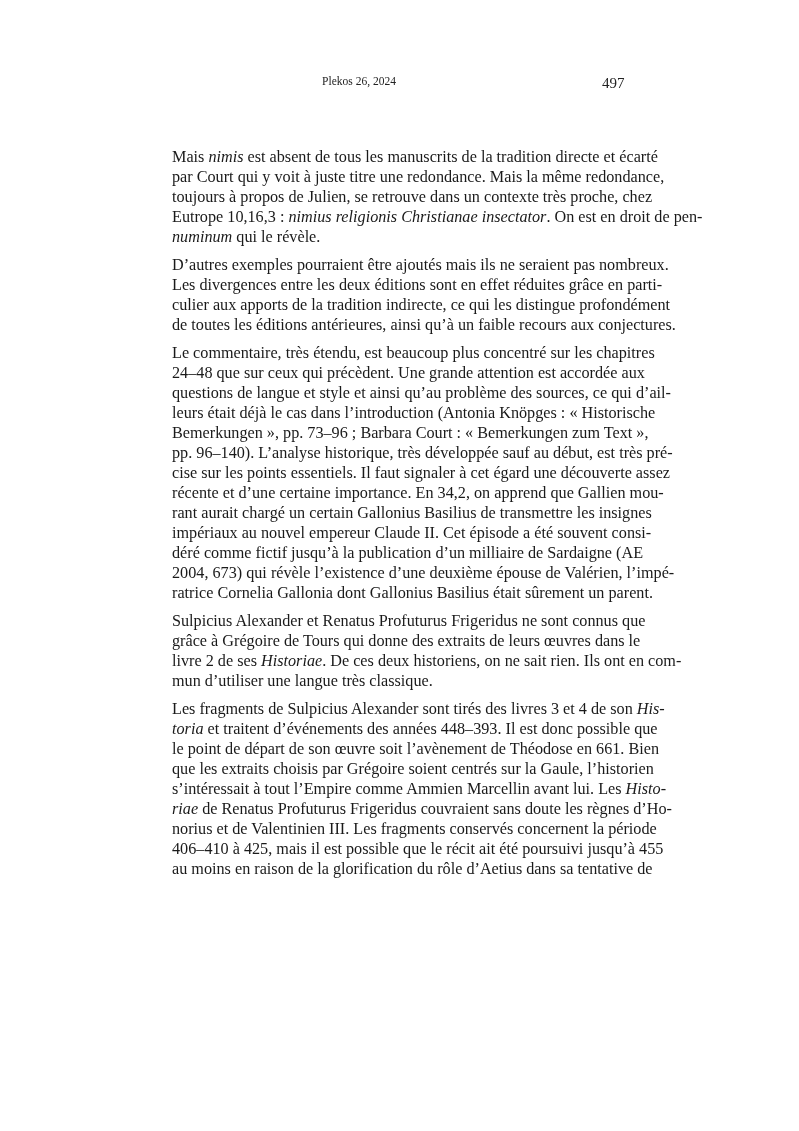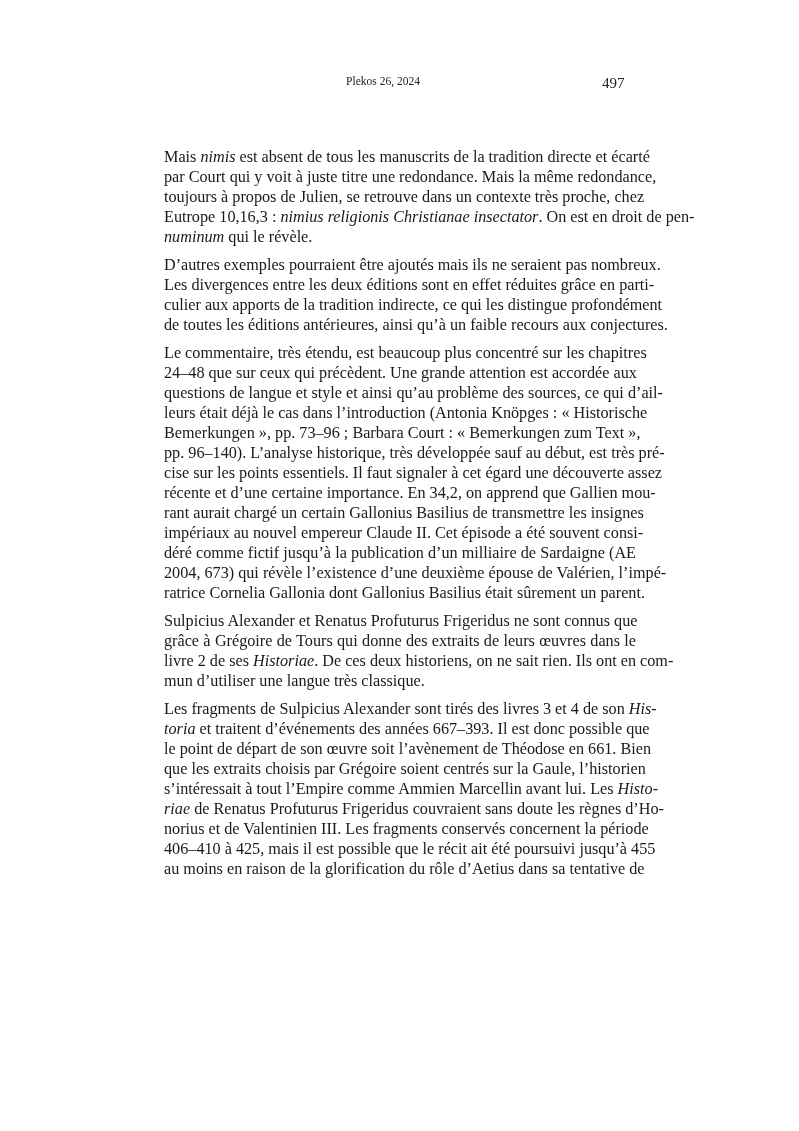--- a/index.html
+++ b/index.html
@@ -2,28 +2,28 @@
 <html><head>
   <meta charset="utf-8">
   <style>
     html, body { margin: 0; padding: 0; background: #ffffff; }
     body { width: 799px; height: 1131px; position: relative; overflow: hidden; }
     .page { position: absolute; left: 0; top: 0; width: 799px; height: 1131px; background: #fff; }
     .running-head {
       position: absolute; top: 75px; left: 0; width: 799px;
       font-family: "Liberation Serif", serif; font-size: 11.5px; color: #222;
     }
-    .running-title { position: absolute; left: 0; width: 718px; text-align: center; padding-left: 24px; }
+    .running-title { position: absolute; left: 0; width: 718px; text-align: center; }
     .page-number { position: absolute; left: 602px; font-size: 15px; }
     .body-text {
       position: absolute; left: 164px; top: 147px; width: 472px;
       font-family: "Liberation Serif", serif; font-size: 16.2px; line-height: 20px;
       color: #1a1a1a; text-align: justify; hyphens: manual;
     }
-    .para { margin: 0 0 8px 0; }
+    .para { margin: 0 0 8px 8px; }
     .line { display: block; text-align: justify; text-align-last: justify; white-space: nowrap; overflow: visible; }
     .line.last { text-align-last: left; }
     em { font-style: italic; }
   </style>
 </head>
 <body>
 
 <div class="page">
   <div class="running-head">
     <span class="running-title">Plekos 26, 2024</span>
@@ -60,21 +60,21 @@
         <span class="line last"><span>ratrice Cornelia Gallonia dont Gallonius Basilius était sûrement un parent.</span></span>
       </div>
       <div class="para">
         <span class="line"><span>Sulpicius Alexander et Renatus Profuturus Frigeridus ne sont connus que</span></span>
         <span class="line"><span>grâce à Grégoire de Tours qui donne des extraits de leurs œuvres dans le</span></span>
         <span class="line"><span>livre 2 de ses </span><em>Historiae</em><span>. De ces deux historiens, on ne sait rien. Ils ont en com-</span></span>
         <span class="line last"><span>mun d’utiliser une langue très classique.</span></span>
       </div>
       <div class="para">
         <span class="line"><span>Les fragments de Sulpicius Alexander sont tirés des livres 3 et 4 de son </span><em>His-</em></span>
-        <span class="line"><em>toria</em><span> et traitent d’événements des années 667–393. Il est donc possible que</span></span>
+        <span class="line"><em>toria</em><span> et traitent d’événements des années 448–393. Il est donc possible que</span></span>
         <span class="line"><span>le point de départ de son œuvre soit l’avènement de Théodose en 661. Bien</span></span>
         <span class="line"><span>que les extraits choisis par Grégoire soient centrés sur la Gaule, l’historien</span></span>
         <span class="line"><span>s’intéressait à tout l’Empire comme Ammien Marcellin avant lui. Les </span><em>Histo-</em></span>
         <span class="line"><em>riae</em><span> de Renatus Profuturus Frigeridus couvraient sans doute les règnes d’Ho-</span></span>
         <span class="line"><span>norius et de Valentinien III. Les fragments conservés concernent la période</span></span>
         <span class="line"><span>406–410 à 425, mais il est possible que le récit ait été poursuivi jusqu’à 455</span></span>
         <span class="line"><span>au moins en raison de la glorification du rôle d’Aetius dans sa tentative de</span></span>
       </div>
     </div>
 </div>

